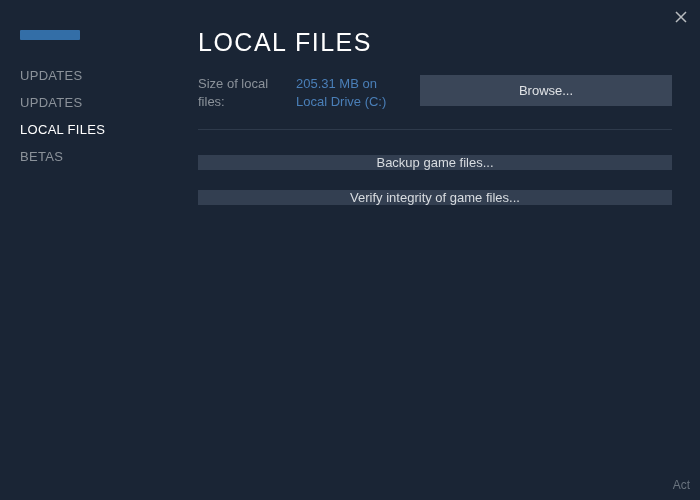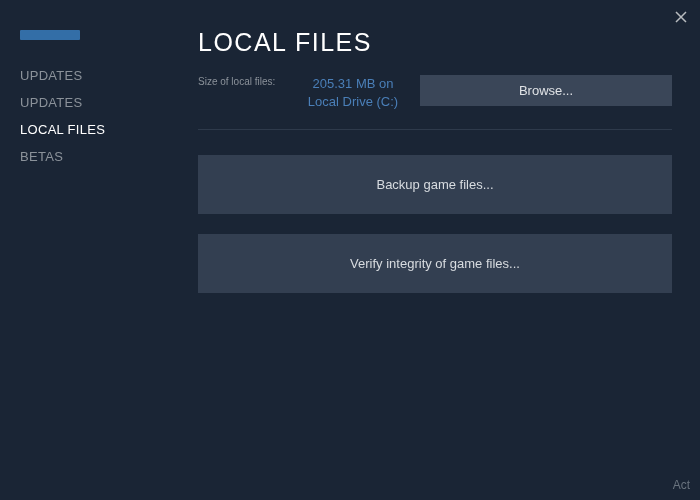--- a/index.html
+++ b/index.html
@@ -68,33 +68,32 @@
       letter-spacing: 1.5px;
       margin-bottom: 18px;
     }
     .info-row {
       display: flex;
       align-items: flex-start;
       margin-bottom: 18px;
     }
     .info-label {
       color: #8b929a;
-      font-size: 10px;
+      font-size: 13px;
       width: 98px;
       line-height: 1.4;
       flex-shrink: 0;
     }
     .info-value {
       color: #4a7fb8;
       font-size: 13px;
       line-height: 1.4;
       flex: 1;
       padding-right: 10px;
       cursor: pointer;
-      text-align: center;
     }
     .browse-btn {
       background: #3a4658;
       color: #e0e3e6;
       border: none;
       font-size: 13px;
       padding: 8px 0;
       width: 252px;
       cursor: pointer;
       text-align: center;
@@ -105,21 +104,21 @@
       background: #2e3a4b;
       margin-bottom: 25px;
     }
     .action-btn {
       display: block;
       width: 100%;
       background: #333f51;
       color: #d8dce0;
       border: none;
       font-size: 13px;
-      padding: 22px 0;
+      padding: 0 0;
       margin-bottom: 20px;
       cursor: pointer;
       text-align: center;
     }
     .watermark {
       position: absolute;
       bottom: 8px;
       right: 10px;
       color: #69737e;
       font-size: 12px;

